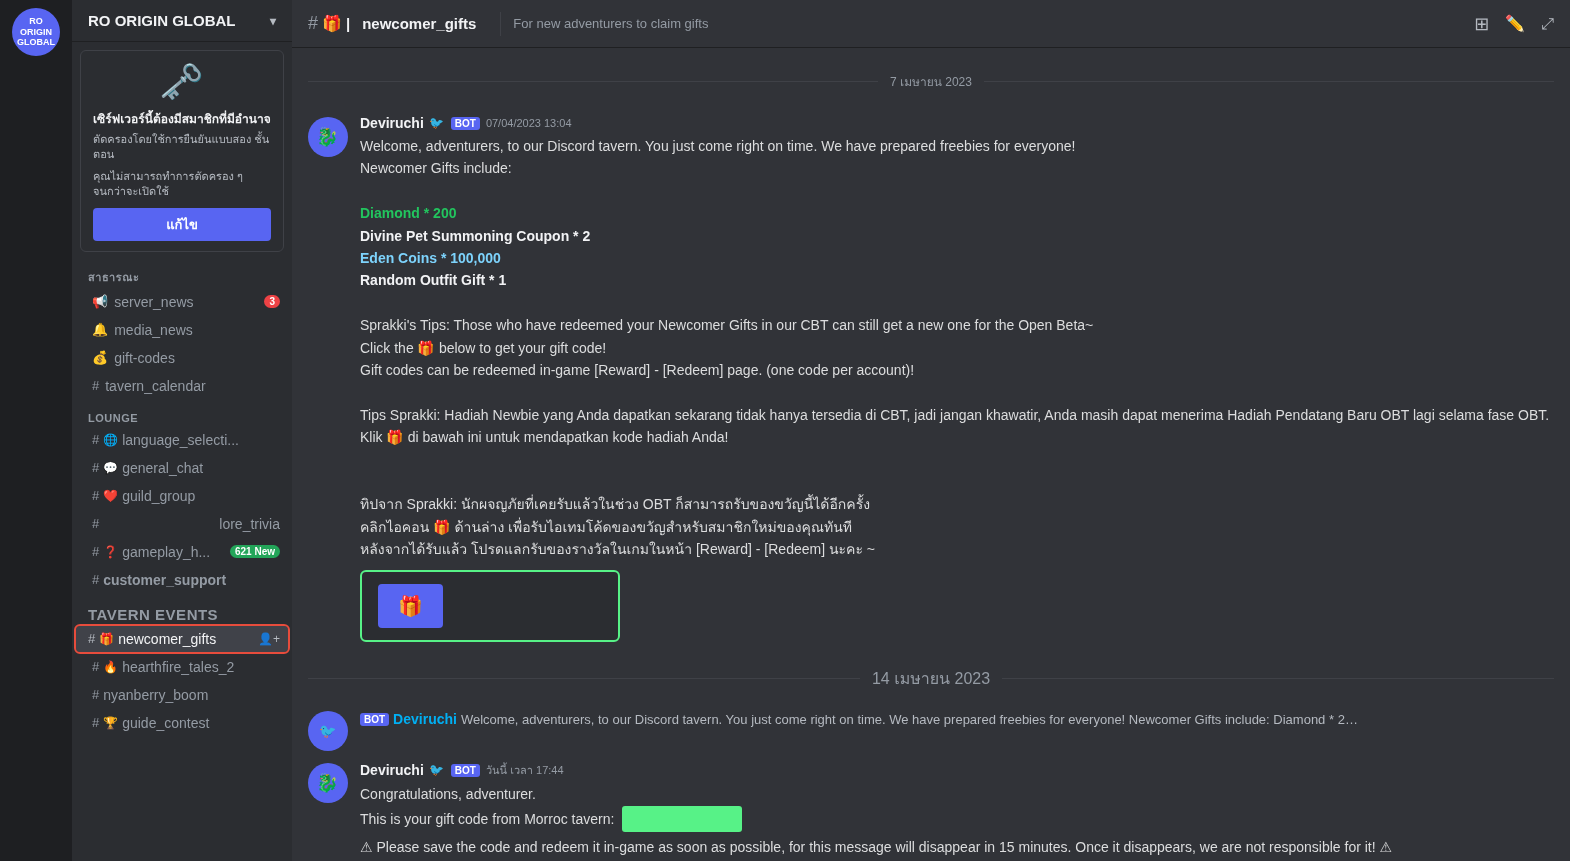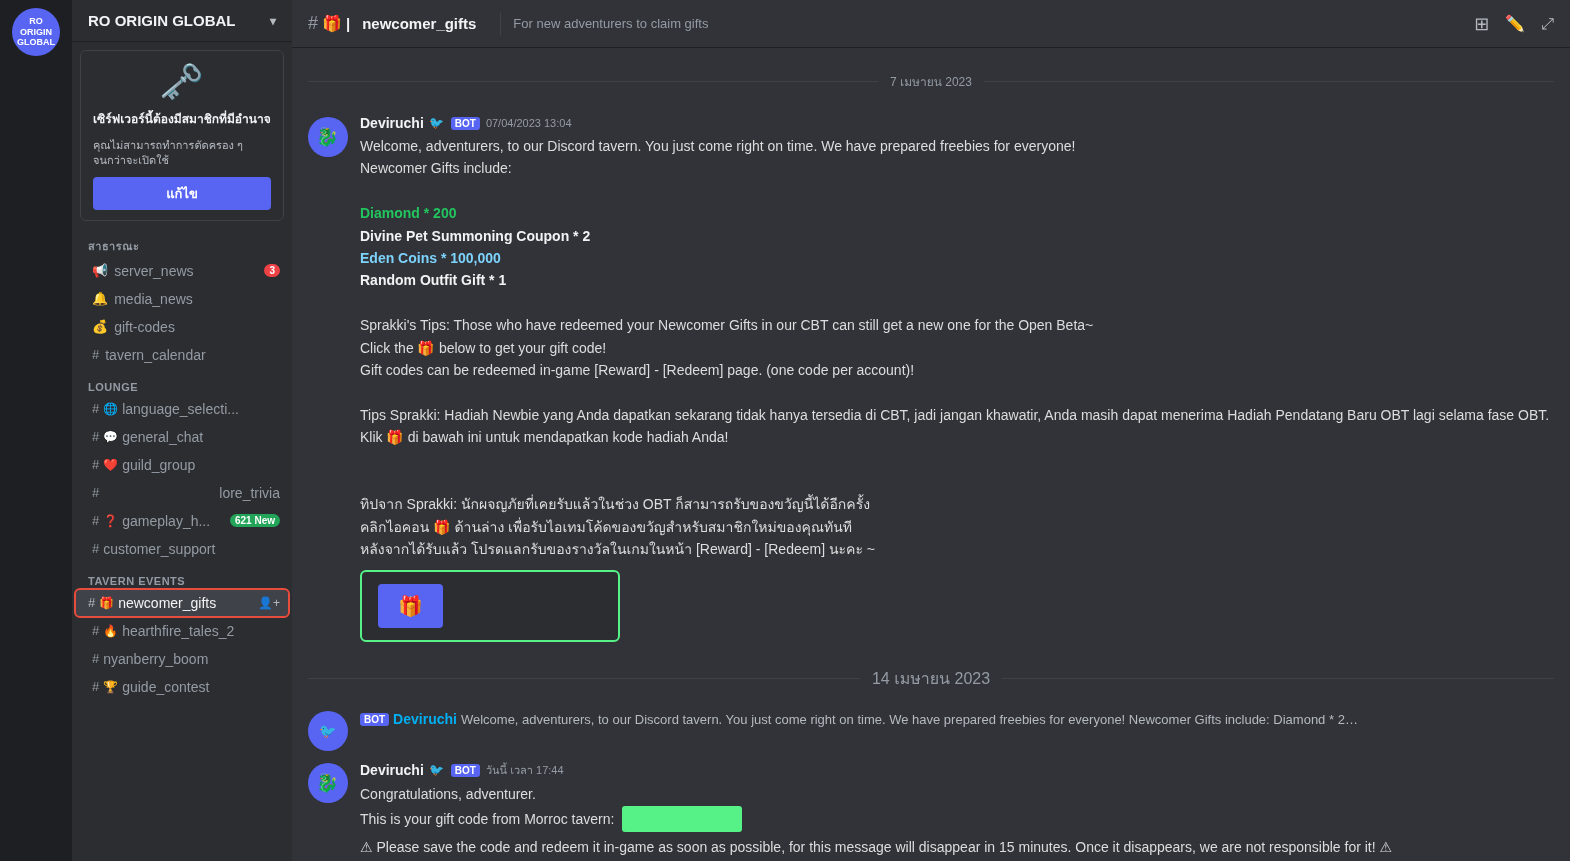--- a/index.html
+++ b/index.html
@@ -17,20 +17,22 @@
 <div style="width:220px;background:#2b2d31;display:flex;flex-direction:column;flex-shrink:0;overflow-y:auto;">
 
   <div style="padding:12px 16px;font-weight:700;font-size:15px;color:#f2f3f5;border-bottom:1px solid #1f2022;display:flex;align-items:center;justify-content:space-between;cursor:pointer;">
     <span>RO ORIGIN GLOBAL</span>
     <span style="font-size:12px;color:#b5bac1;">▾</span>
   </div>
 
   <div style="margin:8px;padding:10px 12px;background:#2b2d31;border-radius:6px;font-size:12px;color:#b5bac1;border:1px solid #3f4147;">
     <div style="text-align:center;font-size:36px;margin-bottom:6px;">🗝️</div>
     <div style="font-size:12px;font-weight:600;color:#f2f3f5;margin-bottom:4px;">เซิร์ฟเวอร์นี้ต้องมีสมาชิกที่มีอำนาจ</div>
+    <div style="font-size:11px;color:#b5bac1;line-height:1.4;">ตัดครองโดยใช้การยืนยันแบบสอง
+ชั้นตอน</div>
     <div style="height:6px;"></div>
     <div style="font-size:11px;color:#b5bac1;line-height:1.4;">คุณไม่สามารถทำการตัดครอง ๆ
 จนกว่าจะเปิดใช้</div>
     <button style="margin-top:8px;width:100%;padding:6px;background:#5865f2;color:#fff;border:none;border-radius:4px;font-size:13px;font-weight:600;cursor:pointer;text-align:center;">แก้ไข</button>
   </div>
 
   <div style="padding:8px 8px 2px 16px;font-size:11px;font-weight:700;color:#949ba4;text-transform:uppercase;letter-spacing:0.5px;">
     <span>สาธารณะ</span>
   </div>
 
@@ -84,24 +86,24 @@
 
   <div style="display:flex;align-items:center;padding:5px 8px 5px 16px;margin:1px 4px;border-radius:4px;cursor:pointer;color:#949ba4;font-size:14px;">
     <span style="margin-right:4px;font-size:13px;color:#949ba4;">#</span>
     <span style="margin-right:4px;font-size:12px;">❓</span>
     <span style="flex:1;overflow:hidden;text-overflow:ellipsis;white-space:nowrap;">gameplay_h...</span>
     <span style="background:#23a559;color:#fff;border-radius:10px;font-size:10px;font-weight:700;padding:1px 5px;white-space:nowrap;">621 New</span>
   </div>
 
   <div style="display:flex;align-items:center;padding:5px 8px 5px 16px;margin:1px 4px;border-radius:4px;cursor:pointer;color:#949ba4;font-size:14px;">
     <span style="margin-right:4px;font-size:13px;color:#949ba4;">#</span>
-    <span style="flex:1;">customer_support</span>
-  </div>
-
-  <div style="padding:12px 8px 2px 16px;font-size:11px;font-weight:700;color:#949ba4;text-transform:uppercase;letter-spacing:0.5px;">
+    <span style="flex:1;font-weight:bold;">customer_support</span>
+  </div>
+
+  <div style="padding:12px 8px 2px 16px;font-size:15px;font-weight:700;color:#949ba4;text-transform:uppercase;letter-spacing:0.5px;">
     <span>TAVERN EVENTS</span>
   </div>
 
   <div style="display:flex;align-items:center;padding:5px 8px 5px 12px;margin:1px 4px;border-radius:4px;cursor:pointer;background:#404249;color:#f2f3f5;font-size:14px;outline:2px solid #e74c3c;position:relative;">
     <span style="margin-right:4px;font-size:13px;color:#b5bac1;">#</span>
     <span style="margin-right:4px;font-size:12px;">🎁</span>
     <span style="flex:1;">newcomer_gifts</span>
     <span style="font-size:12px;color:#b5bac1;">👤+</span>
   </div>
 

